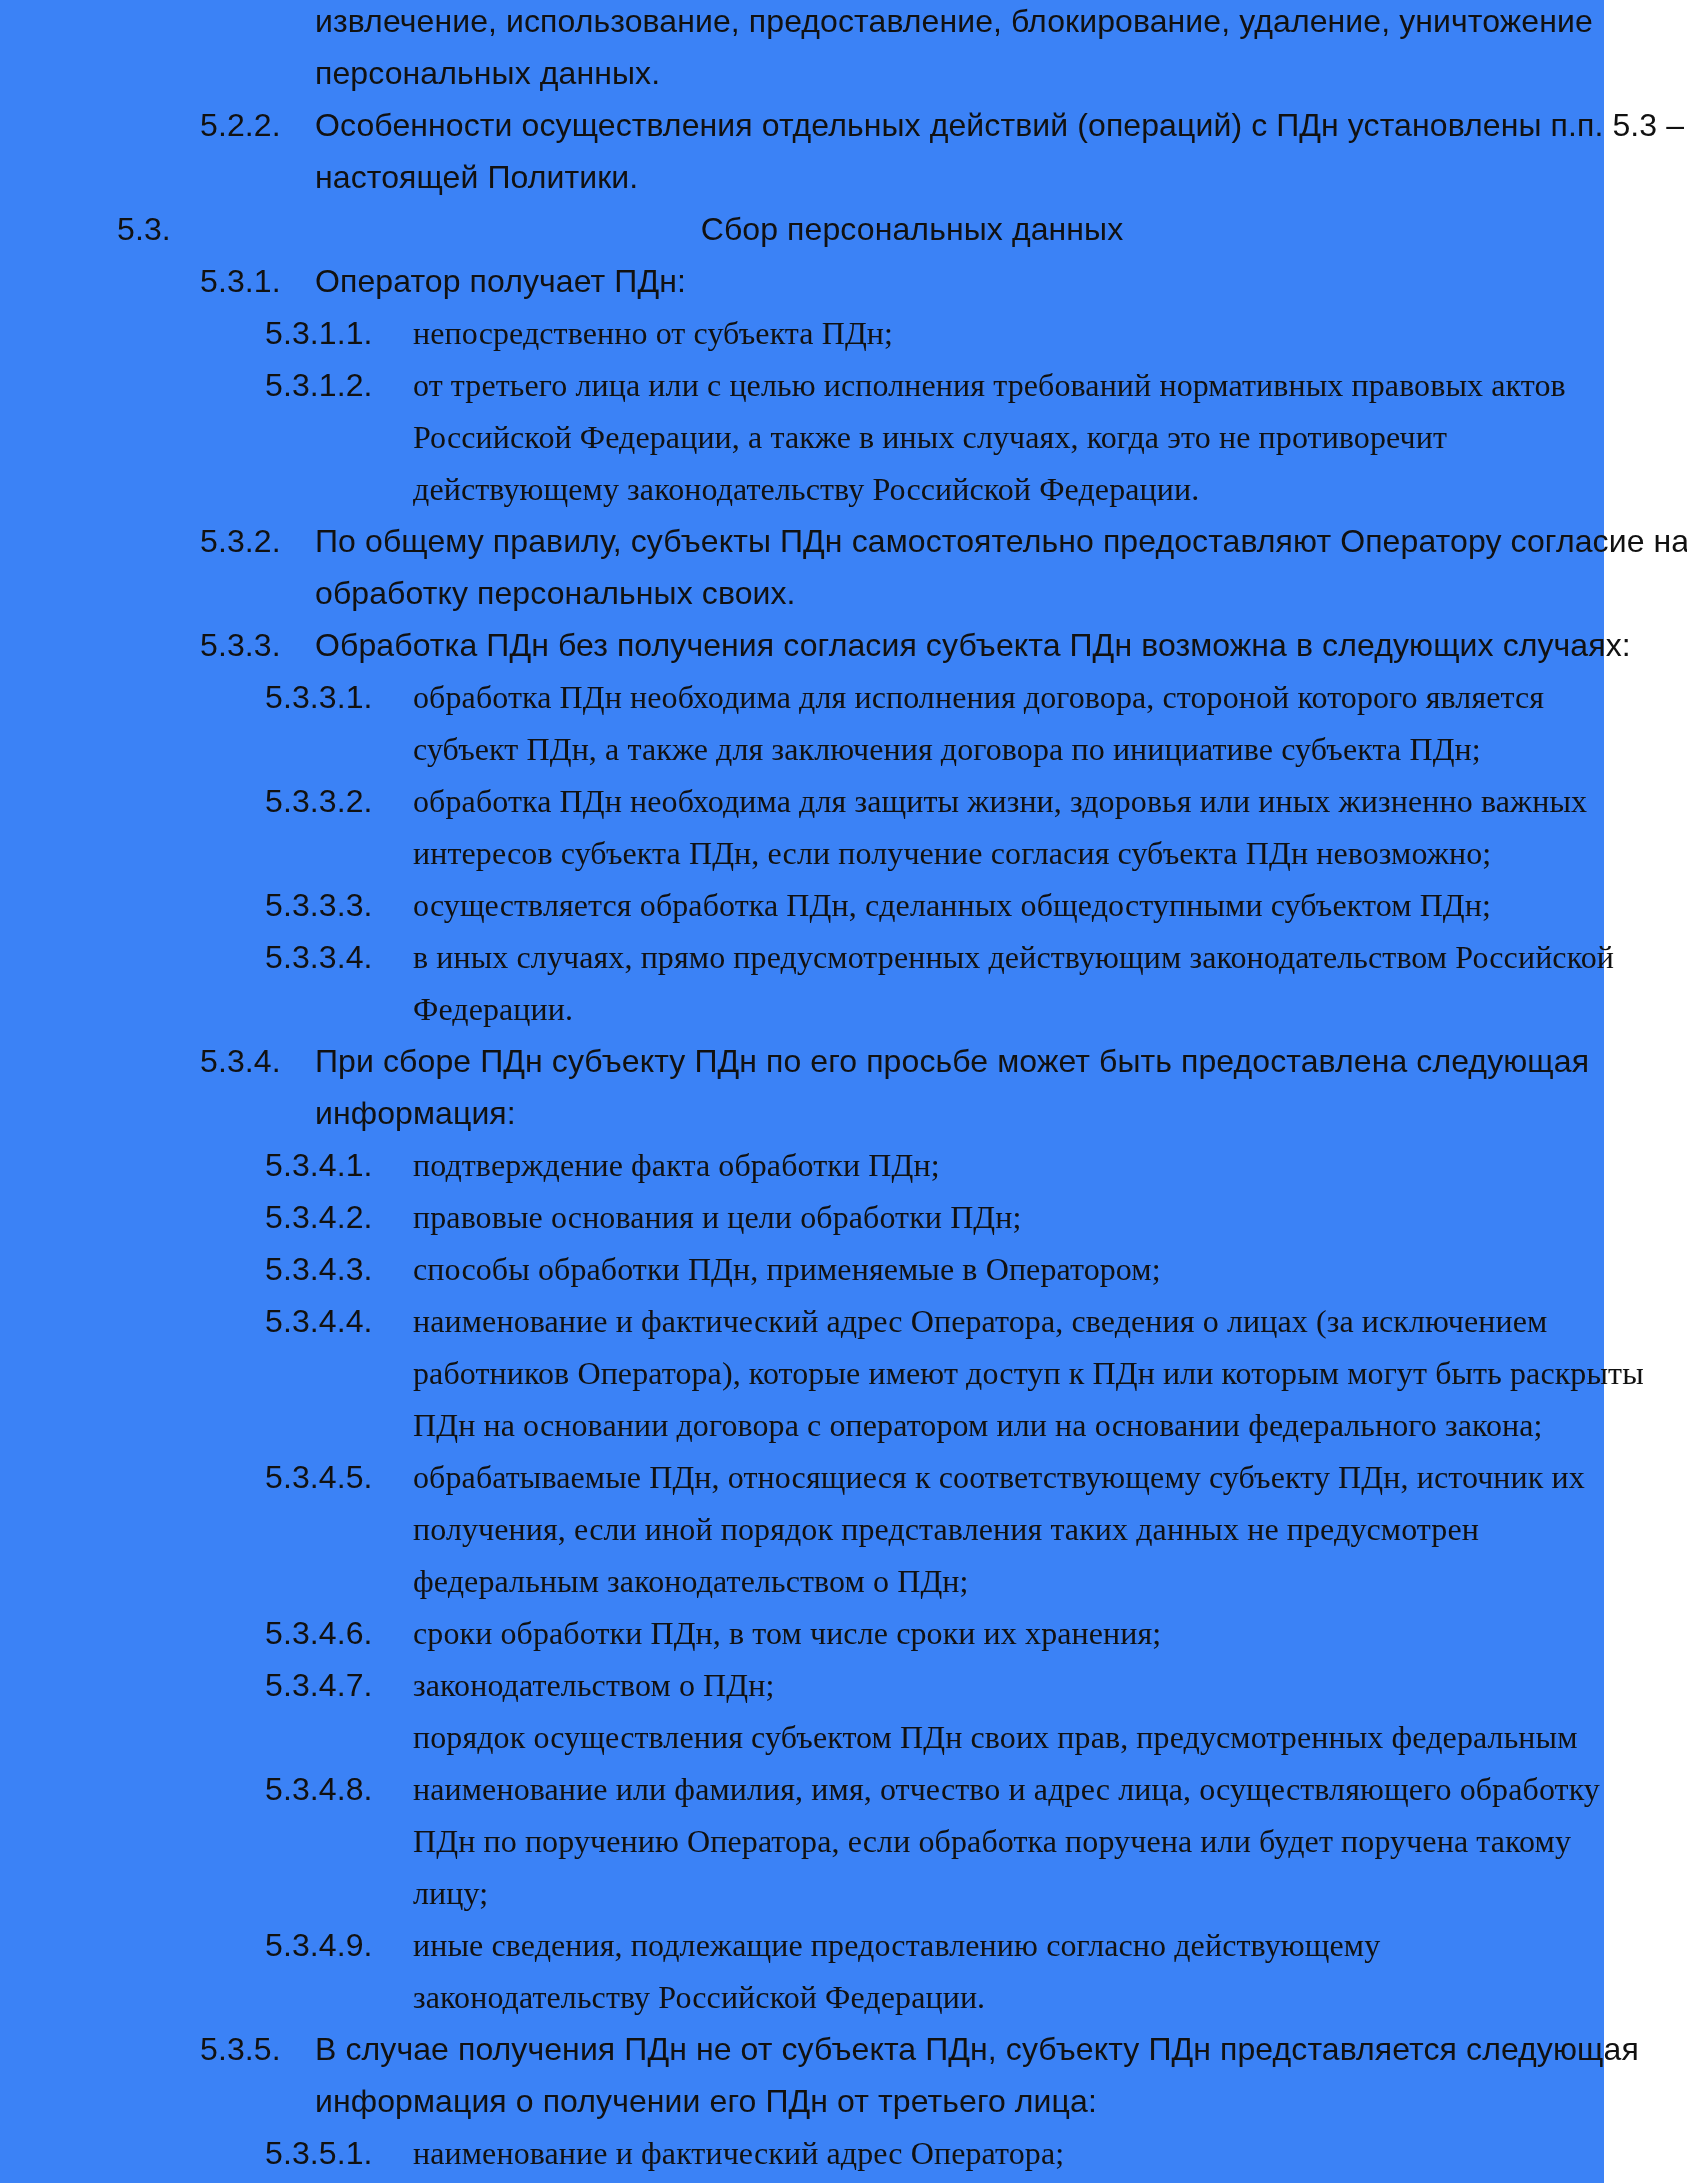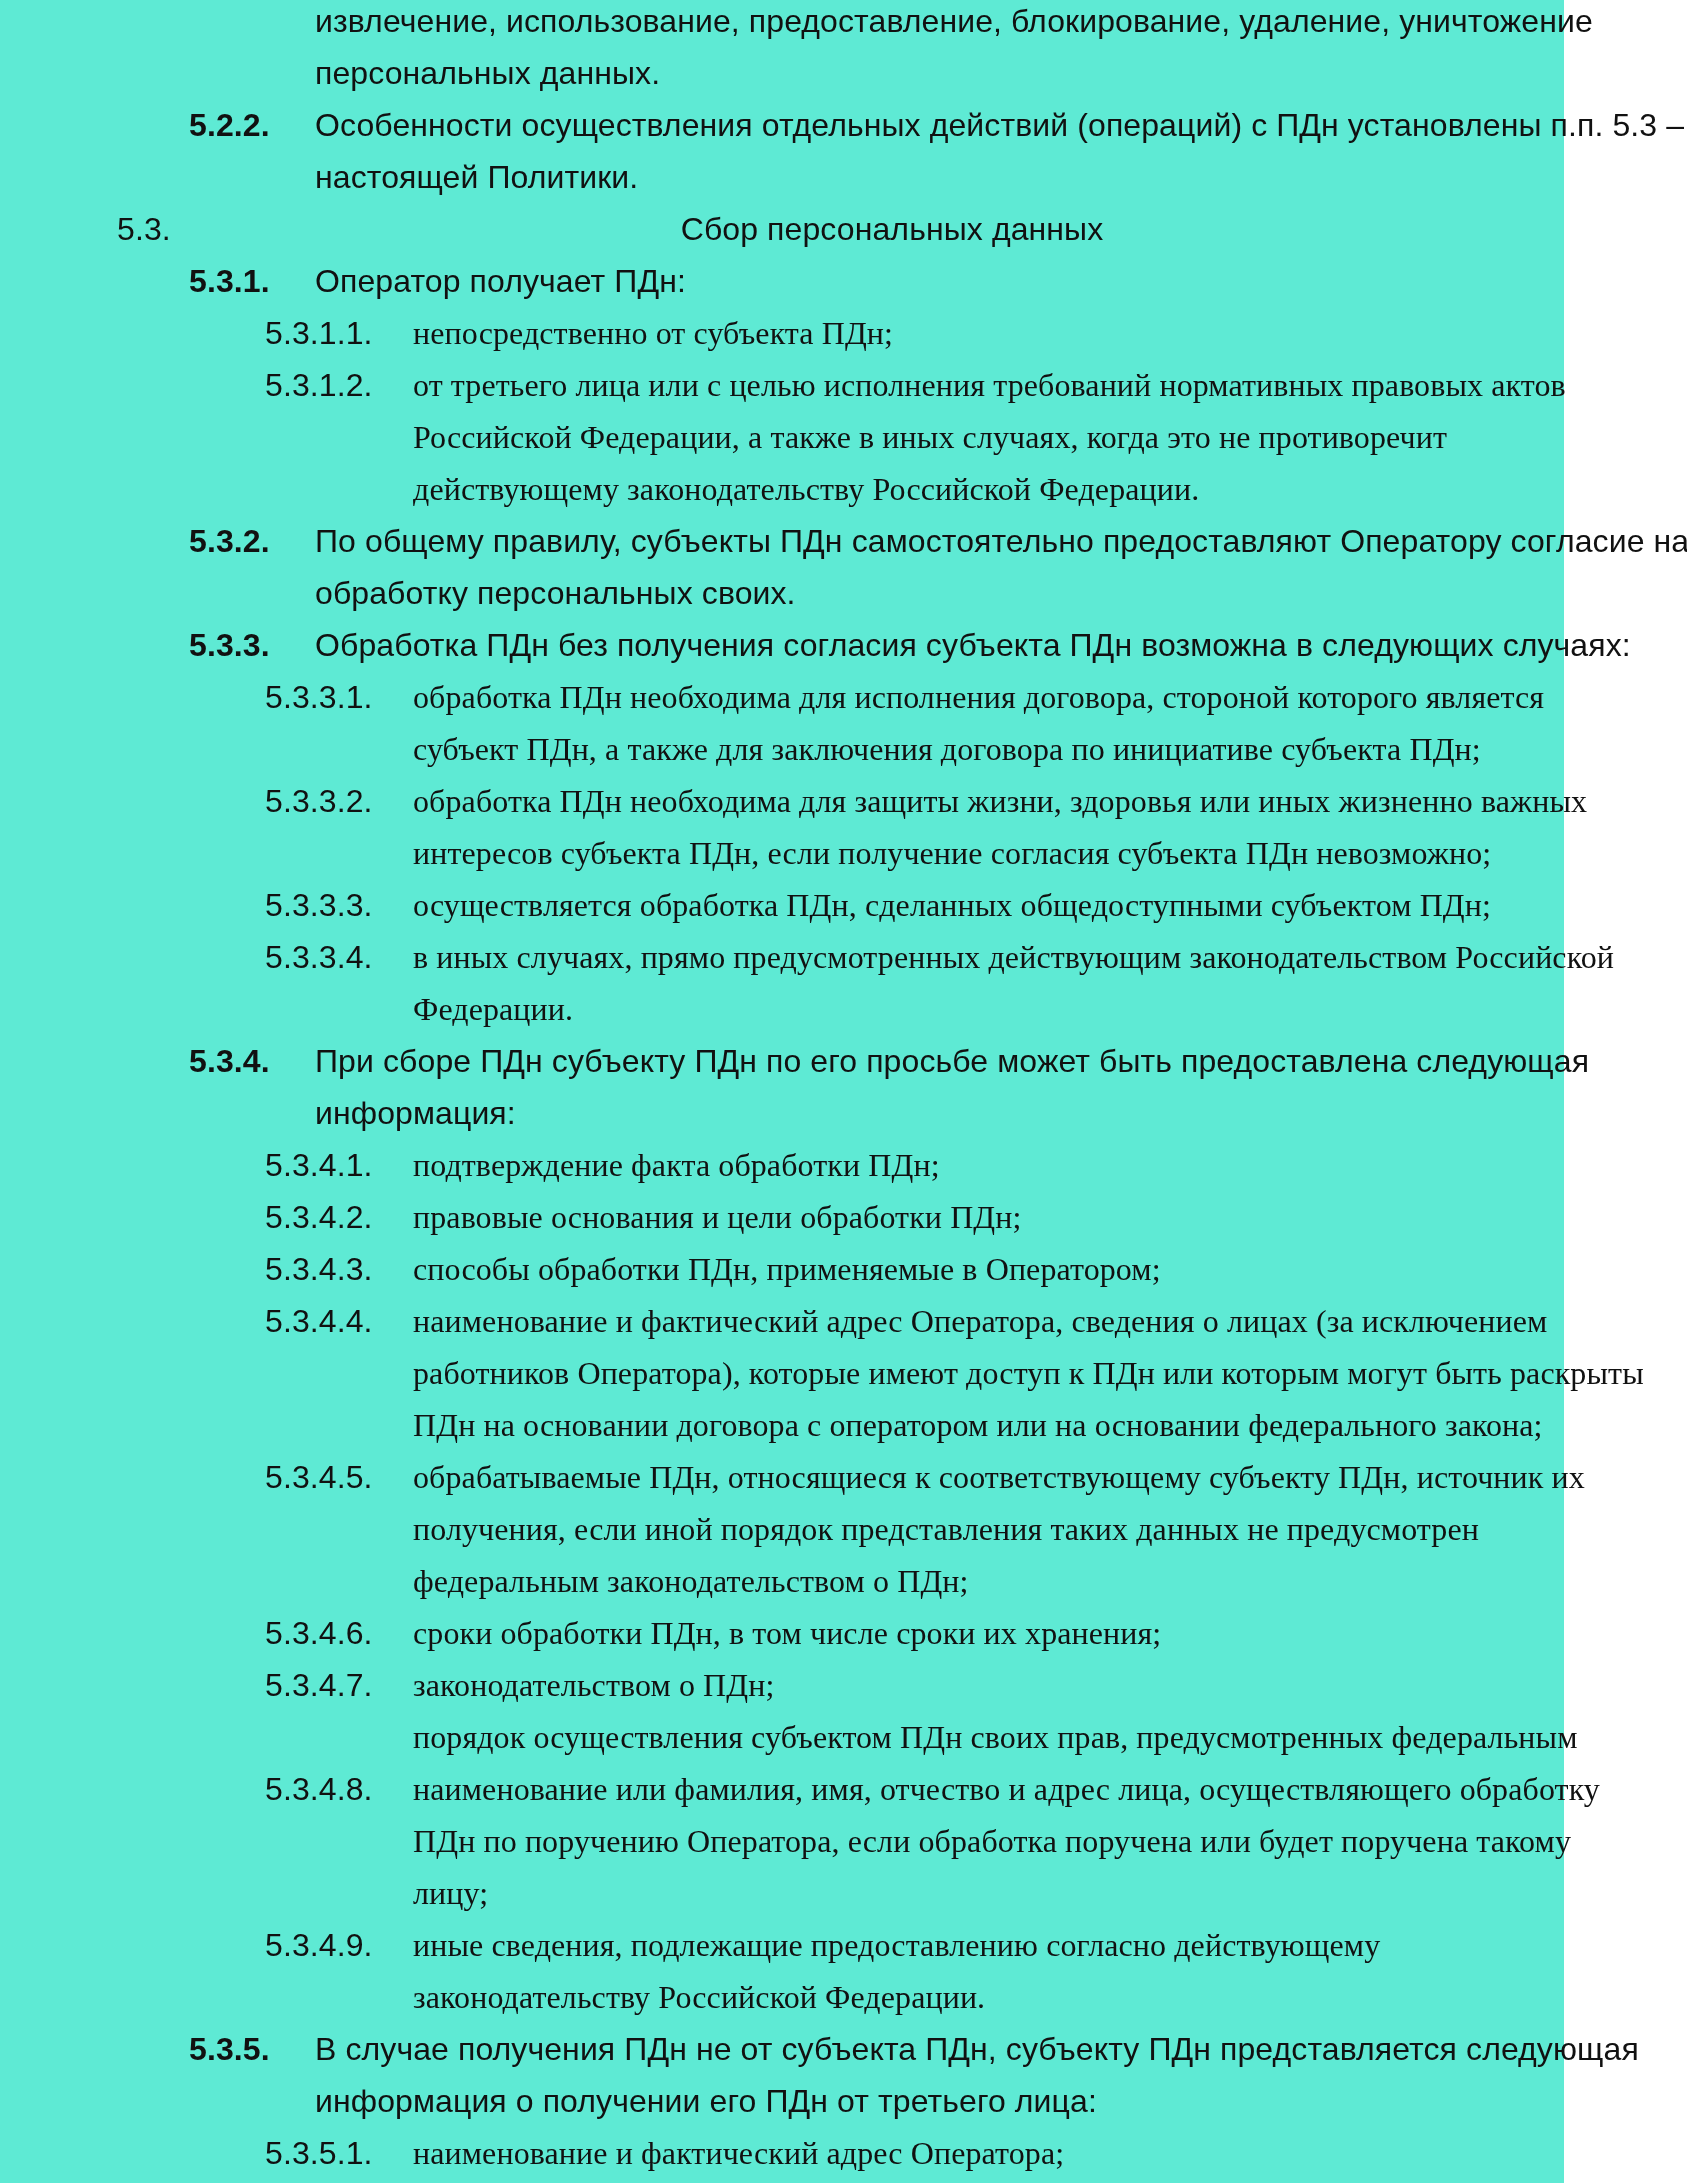--- a/index.html
+++ b/index.html
@@ -11,21 +11,22 @@
     width: 1687px;
     height: 2183px;
     overflow: hidden;
     font-family: "Liberation Sans", sans-serif;
     color: #111111;
   }
   .page {
     position: relative;
     width: 1564px;
     height: 2183px;
-    background: #5eead4;
+    background: #3b82f6;
+    padding-left: 40px;
   }
   .doc {
     position: absolute;
     top: -5.3px;
     left: 0;
     right: 0;
     font-size: 32px;
     line-height: 52px;
     letter-spacing: 0.1px;
   }
@@ -34,21 +35,21 @@
     position: absolute;
     top: 0;
     white-space: nowrap;
   }
   .item .text .line {
     white-space: nowrap;
   }
   
   .l2 .num  { left: 117px; }
   .l2 .text { margin-left: 220px; text-align: center; }
-  .l3 .num  { left: 189px; font-weight: bold; }
+  .l3 .num  { left: 200px; }
   .l3 .text { margin-left: 315px; }
   .l4 .num  { left: 265px; }
   .l4 .text { margin-left: 413px; font-family: Liberation Serif, serif; }
 </style>
 </head>
 <body>
 
 <div class="page">
   <div class="doc">
       <div class="item l3">

